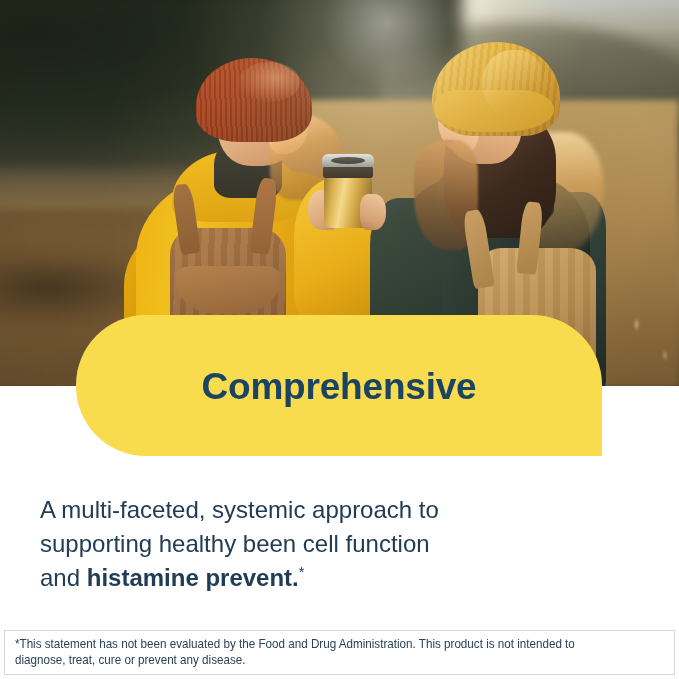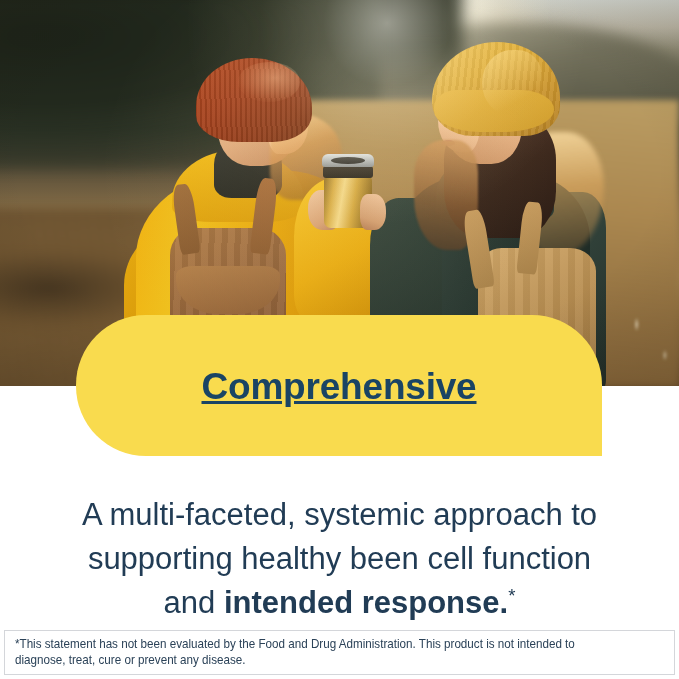--- a/index.html
+++ b/index.html
@@ -324,34 +324,32 @@
     padding-top:2px;
   }
   .banner-title {
     color:#1A4464;
     font-weight:bold;
     font-size:37px;
     line-height:1.13;
     letter-spacing:-0.2px;
     text-align:center;
     white-space:nowrap;
-    text-decoration:underline;
   }
   .banner-title .star {
     font-size:0.62em;
     vertical-align:super;
     line-height:0;
   }
 
   
   .subtitle {
     position:absolute; left:40px; top:493px; width:599px;
-    text-align:center;
     color:#213C55;
-    font-size:31px;
+    font-size:24px;
     line-height:1.42;
     font-weight:300;
   }
   .subtitle .strong { font-weight:bold; }
   .subtitle .star { font-size:0.6em; vertical-align:super; line-height:0; }
 
   
   .footnote {
     position:absolute; left:4px; top:630px; width:671px; height:45px;
     border:1px solid #d4d6da;
@@ -433,20 +431,20 @@
     <div class="ph-vignette"></div>
   </div>
 
   <div class="banner">
     <div class="banner-title">Comprehensive</div>
   </div>
 
   <div class="subtitle">
     <div>A multi-faceted, systemic approach to</div>
     <div>supporting healthy been cell function</div>
-    <div><span>and </span><span class="strong">intended response.</span><span class="star">*</span></div>
+    <div><span>and </span><span class="strong">histamine prevent.</span><span class="star">*</span></div>
   </div>
 
   <div class="footnote">
     <div class="footnote-text">*This statement has not been evaluated by the Food and Drug Administration. This product is not intended to diagnose, treat, cure or prevent any disease.</div>
   </div>
 
 </div>
 
 </body></html>

